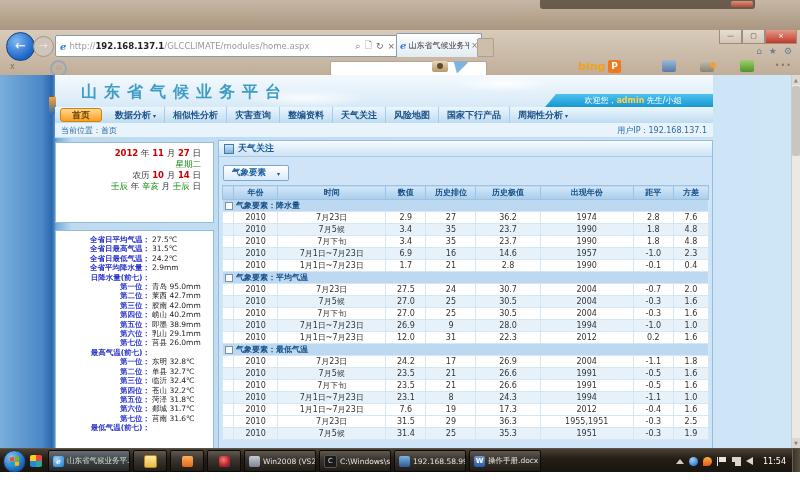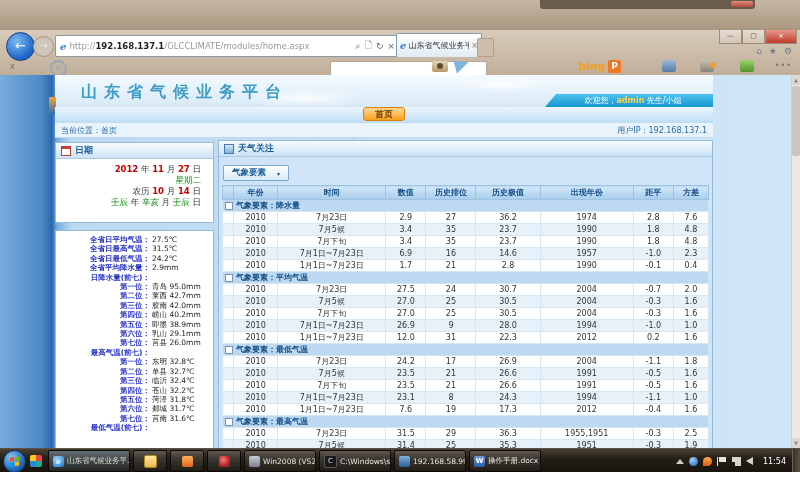--- a/index.html
+++ b/index.html
@@ -73,21 +73,21 @@
                linear-gradient(#f4fafe,#d7e9f7);}
   .logo-corner{position:absolute;left:-6px;top:22px;width:7px;height:17px;background:linear-gradient(#ffa126,#2f6fb5);}
   .site-title{position:absolute;left:26px;top:7px;font-size:16px;font-weight:bold;color:#3f9dc5;letter-spacing:7px;white-space:nowrap;}
   .welcome{position:absolute;right:0;top:19px;height:13px;min-width:148px;
     background:linear-gradient(#4ec2ee,#1697d2);clip-path:polygon(11px 0,100% 0,100% 100%,0 100%);
     color:#fff;font-size:8px;line-height:13px;text-align:center;padding:0 6px 0 14px;}
   .welcome b{color:#ffd24a;font-weight:bold;}
 
   .navbar{position:absolute;left:0;top:32px;width:658px;height:16px;
     background:linear-gradient(#ecf6fd,#bedcf2);border-bottom:1px solid #86b2d8;
-    display:flex;align-items:center;font-size:9px;color:#1c5288;font-weight:bold;flex-direction:column;}
+    display:flex;align-items:center;font-size:9px;color:#1c5288;font-weight:bold;}
   .nav-item{padding:0 8px;height:16px;line-height:16px;white-space:nowrap;}
   .nav-item + .nav-item{border-left:1px solid #a9cae3;}
   .nav-home{background:linear-gradient(#ffd894,#f8a01e);border:1px solid #d4820c;border-radius:3px;
     color:#6b4503;height:12px;line-height:12px;margin:0 5px;padding:0 11px;}
   .nav-caret{font-size:6px;margin-left:2px;color:#1c5288;}
 
   .crumb-bar{position:absolute;left:0;top:48px;width:658px;height:15px;background:#e8f3fc;
     border-bottom:1px solid #c2daee;display:flex;justify-content:space-between;align-items:center;
     font-size:8px;color:#2a6ba6;padding:0 6px;box-sizing:border-box;}
   .crumb-right{display:flex;gap:18px;}
@@ -237,24 +237,20 @@
         </div>
 
       <div class="crumb-bar">
         <span>当前位置：首页</span>
         <span class="crumb-right">
           <span>用户IP：192.168.137.1</span>
         </span>
       </div>
 
       <div class="panel cal-panel">
-        <div class="panel-hd">
-            <span class="p-ico ico-cal"></span>
-            <span>日期</span>
-          </div>
         <div class="cal-body" id="cal-body">
             <div><span class="cal-num">2012</span><span> 年 </span><span class="cal-num">11</span><span> 月 </span><span class="cal-num">27</span><span> 日 </span></div>
             <div class="cal-green">星期二</div>
             <div><span>农历 </span><span class="cal-num">10</span><span> 月 </span><span class="cal-num">14</span><span> 日 </span></div>
             <div><span class="cal-green">壬辰</span><span> 年 </span><span class="cal-green">辛亥</span><span> 月 </span><span class="cal-green">壬辰</span><span> 日 </span></div>
           </div>
       </div>
 
       <div class="panel wx-panel">
         <div class="wx-body" id="wx-body">
@@ -547,23 +543,20 @@
                 <tr>
                   <td></td>
                   <td>2010</td>
                   <td>1月1日~7月23日</td>
                   <td>7.6</td>
                   <td>19</td>
                   <td>17.3</td>
                   <td>2012</td>
                   <td>-0.4</td>
                   <td>1.6</td>
-                </tr>
-                <tr class="sec">
-                  <td colspan="9"><span class="chk"></span><span>气象要素：最高气温</span></td>
                 </tr>
                 <tr>
                   <td></td>
                   <td>2010</td>
                   <td>7月23日</td>
                   <td>31.5</td>
                   <td>29</td>
                   <td>36.3</td>
                   <td>1955,1951</td>
                   <td>-0.3</td>

